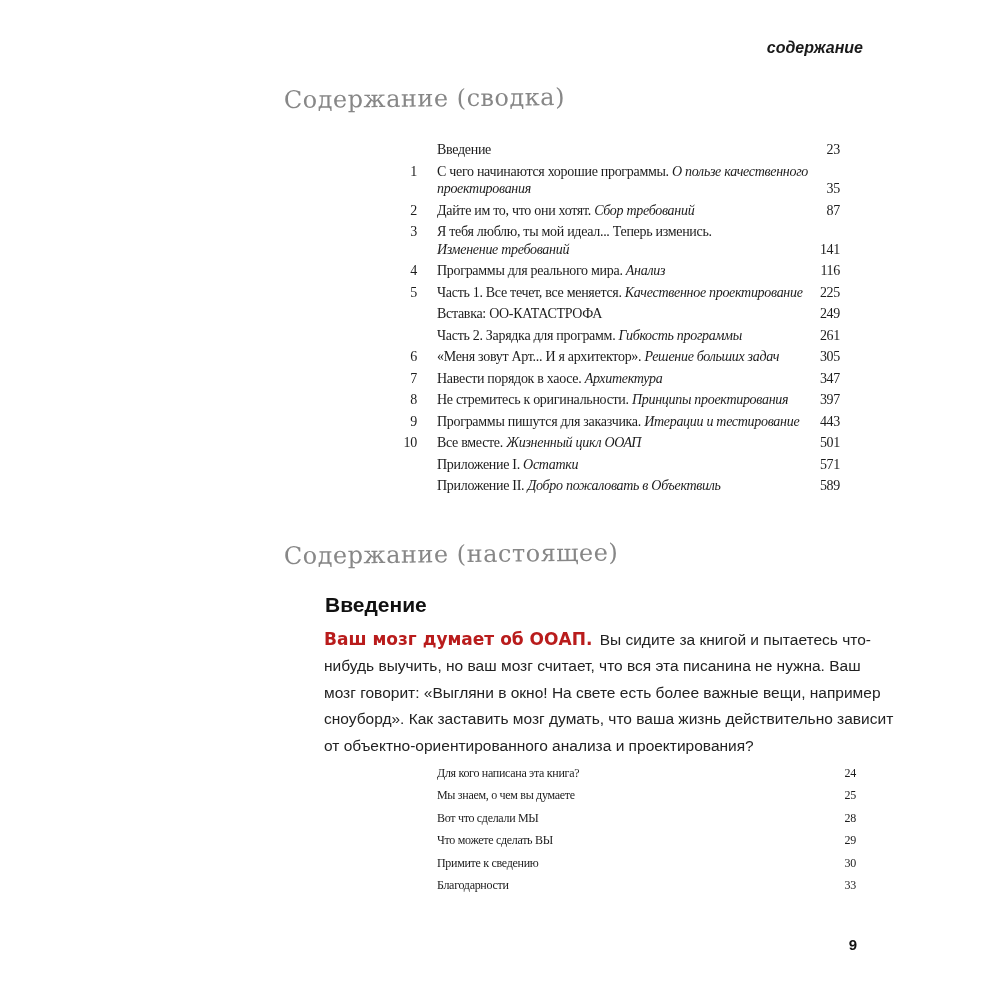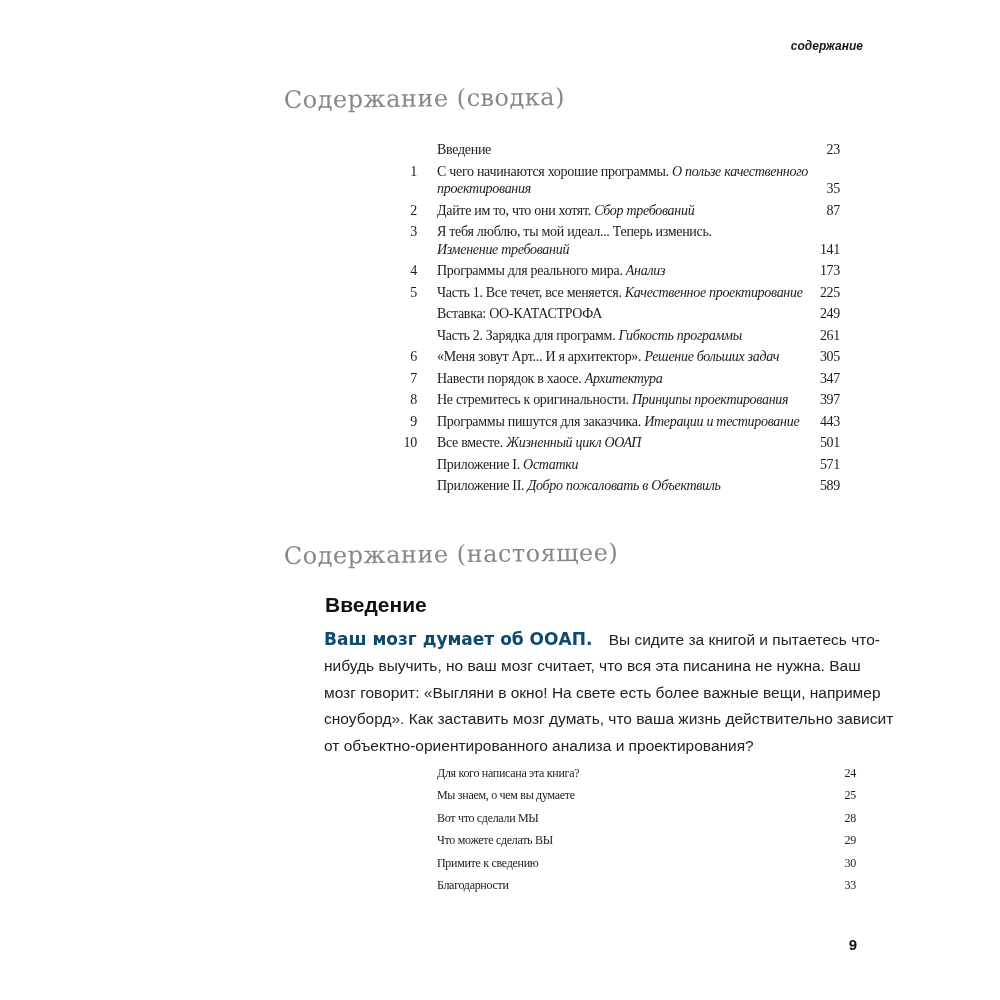--- a/index.html
+++ b/index.html
@@ -11,21 +11,21 @@
     color: #1c1c1c;
     font-family: "Liberation Serif", serif;
     overflow: hidden;
   }
 
   
   .running-header {
     position: absolute; top: 39px; right: 137px;
     font-family: "Liberation Sans", sans-serif;
     font-weight: bold; font-style: italic;
-    font-size: 12px; color: #1a1a1a;
+    font-size: 16px; color: #1a1a1a;
   }
 
   
   .hw {
     position: absolute; left: 284px;
     font-family: "DejaVu Serif", serif;
     font-size: 24px; color: #878787;
     letter-spacing: 0.5px;
     transform: rotate(-0.6deg);
     transform-origin: left bottom;
@@ -52,22 +52,22 @@
     font-weight: bold; font-size: 21px; color: #111;
   }
   .intro-para {
     position: absolute; left: 324px; top: 626px; width: 572px;
     margin: 0;
     font-family: "Liberation Sans", sans-serif;
     font-size: 15.5px; line-height: 26.4px; color: #222;
   }
   .intro-para .lead {
     font-family: "DejaVu Sans", sans-serif;
-    font-weight: bold; font-size: 17px; color: #0c4a6e;
-    margin-right: 12px;
+    font-weight: bold; font-size: 17px; color: #b91c1c;
+    margin-right: 3px;
   }
 
   
   .subtoc {
     position: absolute; left: 437px; top: 765px; width: 419px;
     font-size: 12px; line-height: 17.5px; letter-spacing: -0.3px;
     color: #1c1c1c;
   }
   .subtoc-row { display: flex; margin-bottom: 4.9px; }
   .subtoc-title { flex: 1; white-space: nowrap; }
@@ -106,21 +106,21 @@
         <div class="toc-page">87</div>
       </div>
       <div class="toc-row">
         <div class="toc-num">3</div>
         <div class="toc-title"><span>Я тебя люблю, ты мой идеал... Теперь изменись.</span><br><i>Изменение требований</i></div>
         <div class="toc-page">141</div>
       </div>
       <div class="toc-row">
         <div class="toc-num">4</div>
         <div class="toc-title"><span>Программы для реального мира. </span><i>Анализ</i></div>
-        <div class="toc-page">173</div>
+        <div class="toc-page">116</div>
       </div>
       <div class="toc-row">
         <div class="toc-num">5</div>
         <div class="toc-title"><span>Часть 1. Все течет, все меняется. </span><i>Качественное проектирование</i></div>
         <div class="toc-page">225</div>
       </div>
       <div class="toc-row">
         <div class="toc-num"></div>
         <div class="toc-title"><span>Вставка: ОО-КАТАСТРОФА</span></div>
         <div class="toc-page">249</div>

